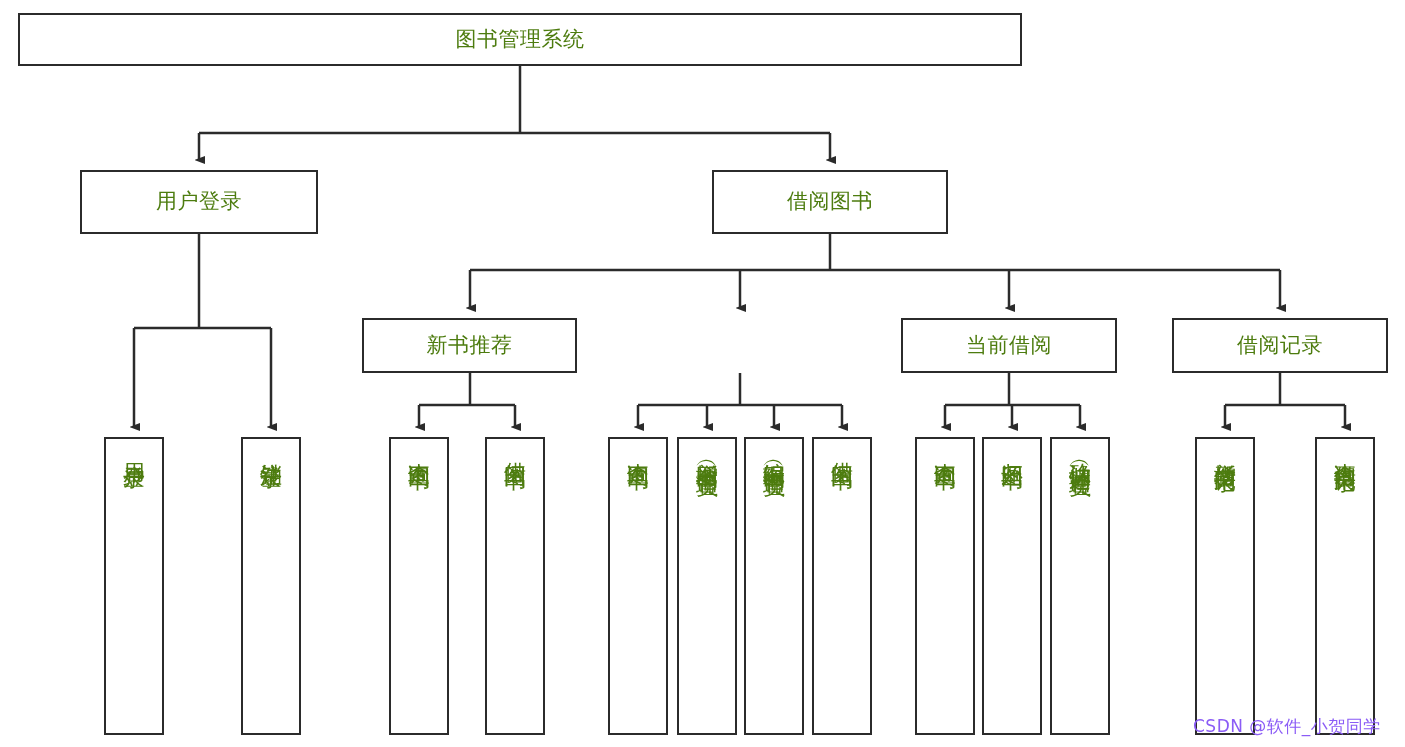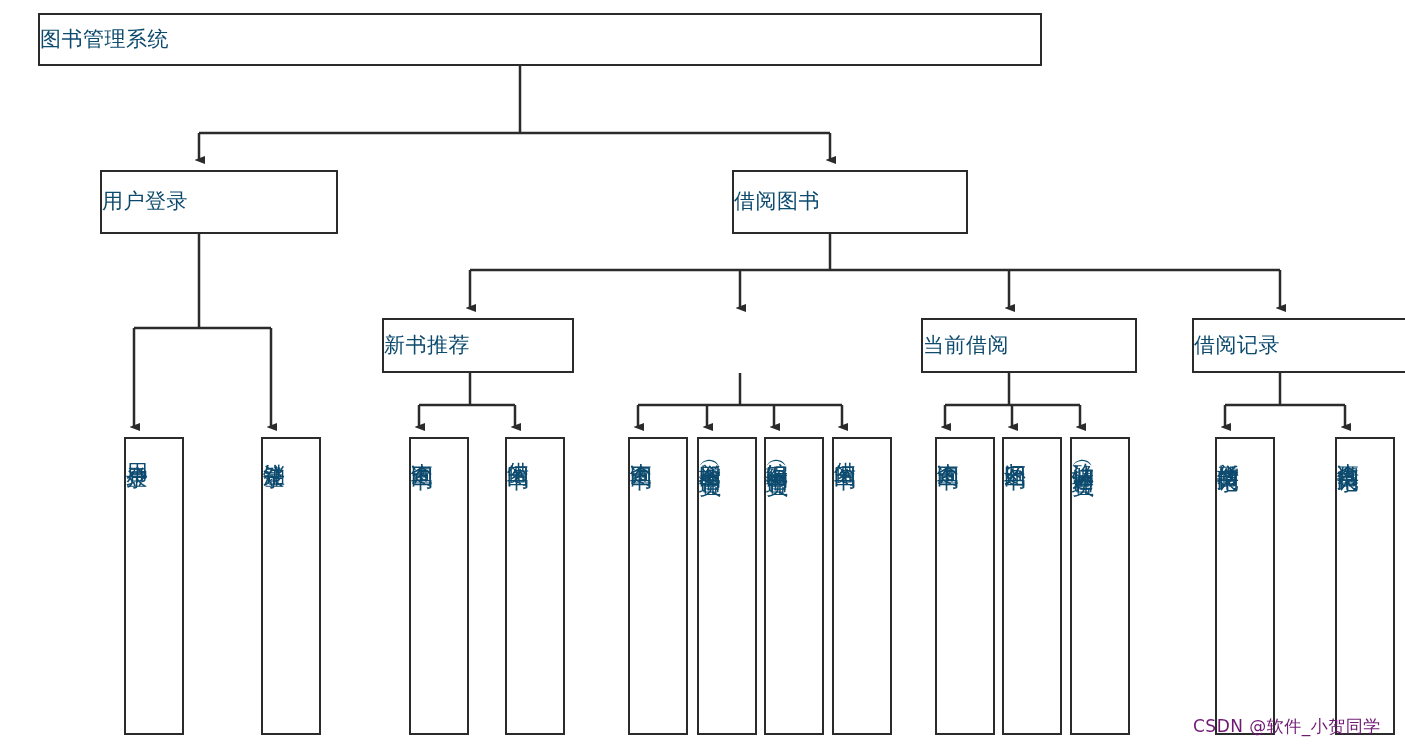--- a/index.html
+++ b/index.html
@@ -27,23 +27,22 @@
     height: 747px;
     pointer-events: none;
   }
   .node {
     position: absolute;
     box-sizing: border-box;
     background: #ffffff;
     border: 2.5px solid #2b2b2b;
     display: flex;
     align-items: center;
-    justify-content: flex-start;
-    color: #0c4a6e;
-    margin-left: 20px;
+    justify-content: center;
+    color: #4d7c0f;
   }
   .node .label {
     display: block;
     text-align: center;
     line-height: 1.22;
     letter-spacing: 0.5px;
   }
   
   .node.horiz .label {
     font-size: 21px;
@@ -60,21 +59,21 @@
     font-size: 22px;
     line-height: 1.0;
     letter-spacing: 2px;
     white-space: nowrap;
   }
   .watermark {
     position: absolute;
     left: 1193px;
     top: 715px;
     font-size: 17px;
-    color: #701a75;
+    color: #8b5cf6;
     letter-spacing: 0.5px;
     white-space: nowrap;
     font-family: "DejaVu Sans", "Liberation Sans", sans-serif;
   }
 </style>
 </head>
 <body>
 
 <div id="diagram-root">
 
@@ -132,21 +131,21 @@
     <span class="label">图书管理系统</span>
   </div>
 
   <div class="node horiz" style="left:80px; top:170px; width:238px; height:64px;">
     <span class="label">用户登录</span>
   </div>
   <div class="node horiz" style="left:712px; top:170px; width:236px; height:64px;">
     <span class="label">借阅图书</span>
   </div>
 
-  <div class="node horiz" style="left:362px; top:318px; width:192px; height:55px;">
+  <div class="node horiz" style="left:362px; top:318px; width:215px; height:55px;">
     <span class="label">新书推荐</span>
   </div>
   <div class="node horiz" style="left:1172px; top:318px; width:216px; height:55px;">
     <span class="label">借阅记录</span>
   </div>
   <div class="node horiz" style="left:901px; top:318px; width:216px; height:55px;">
     <span class="label">当前借阅</span>
   </div>
 
   <div class="node vert" style="left:104px; top:437px; width:60px; height:298px;">

